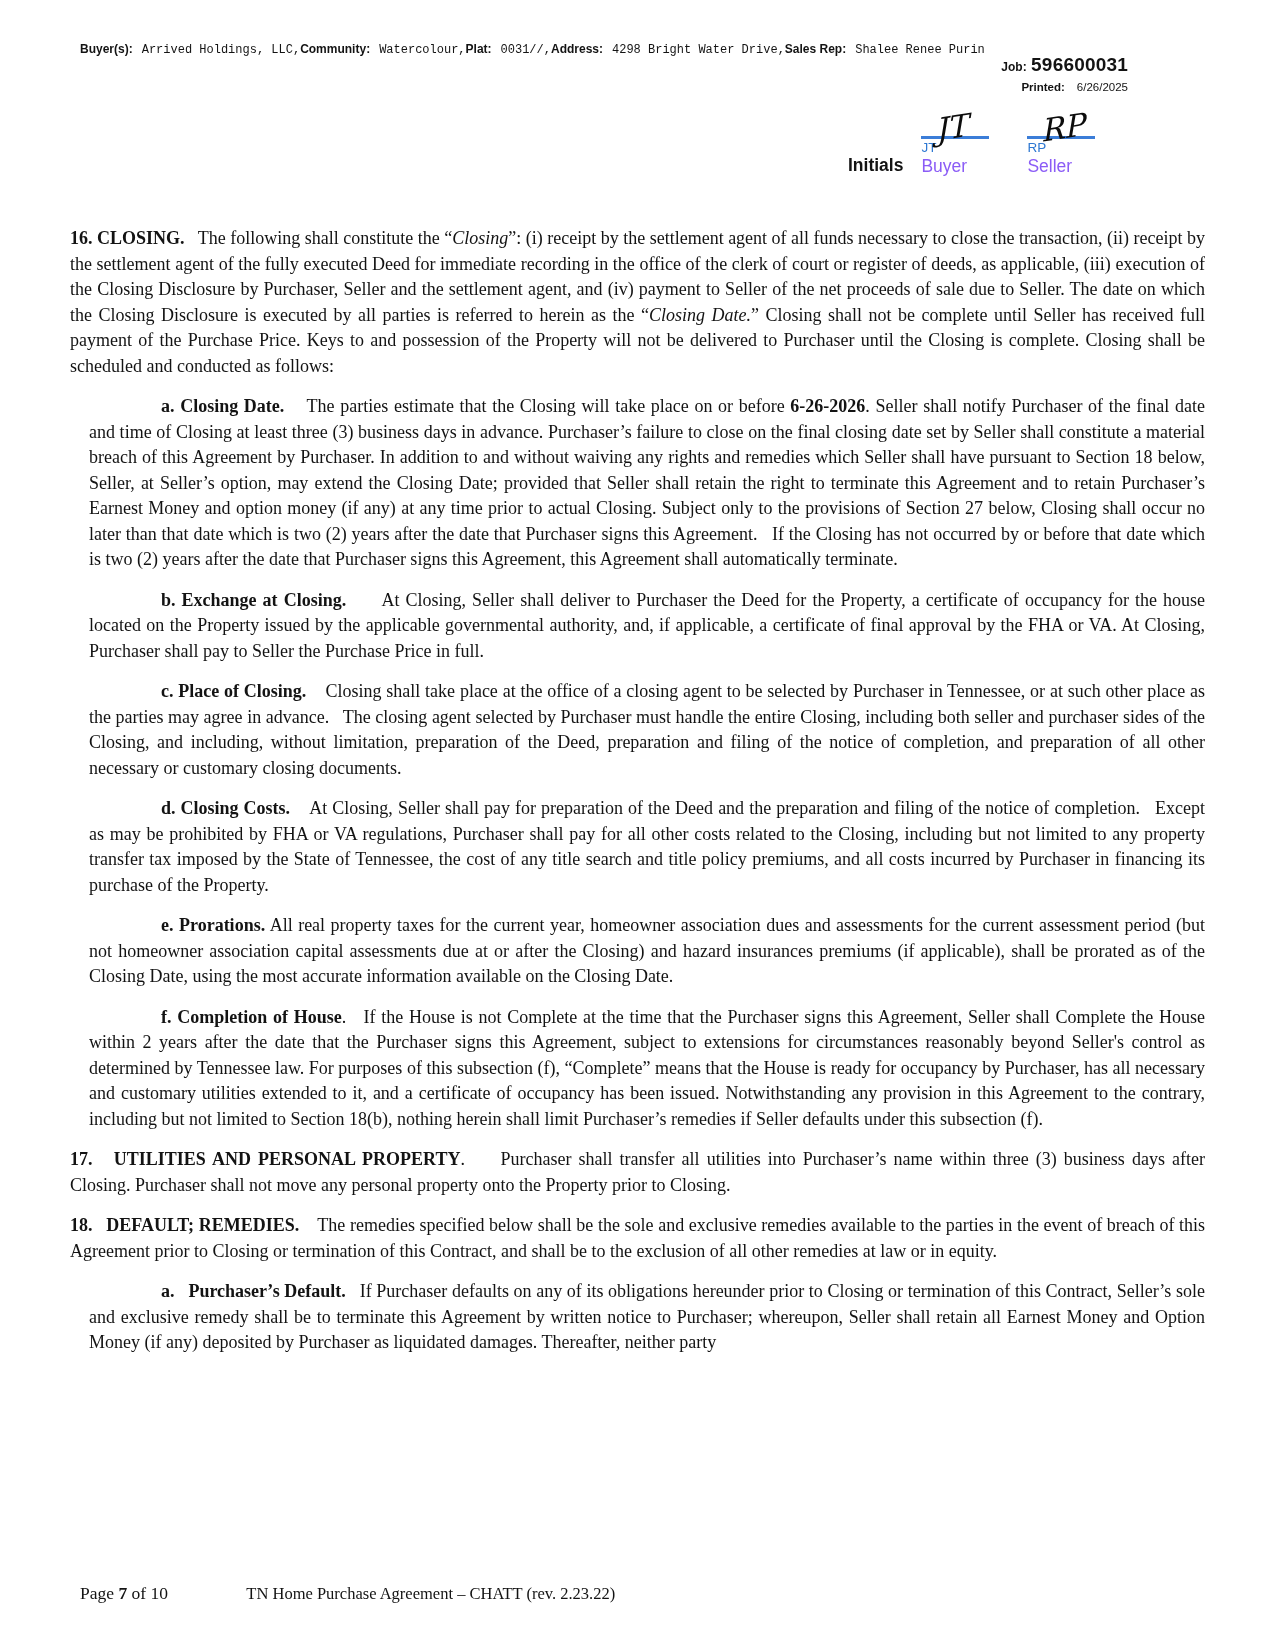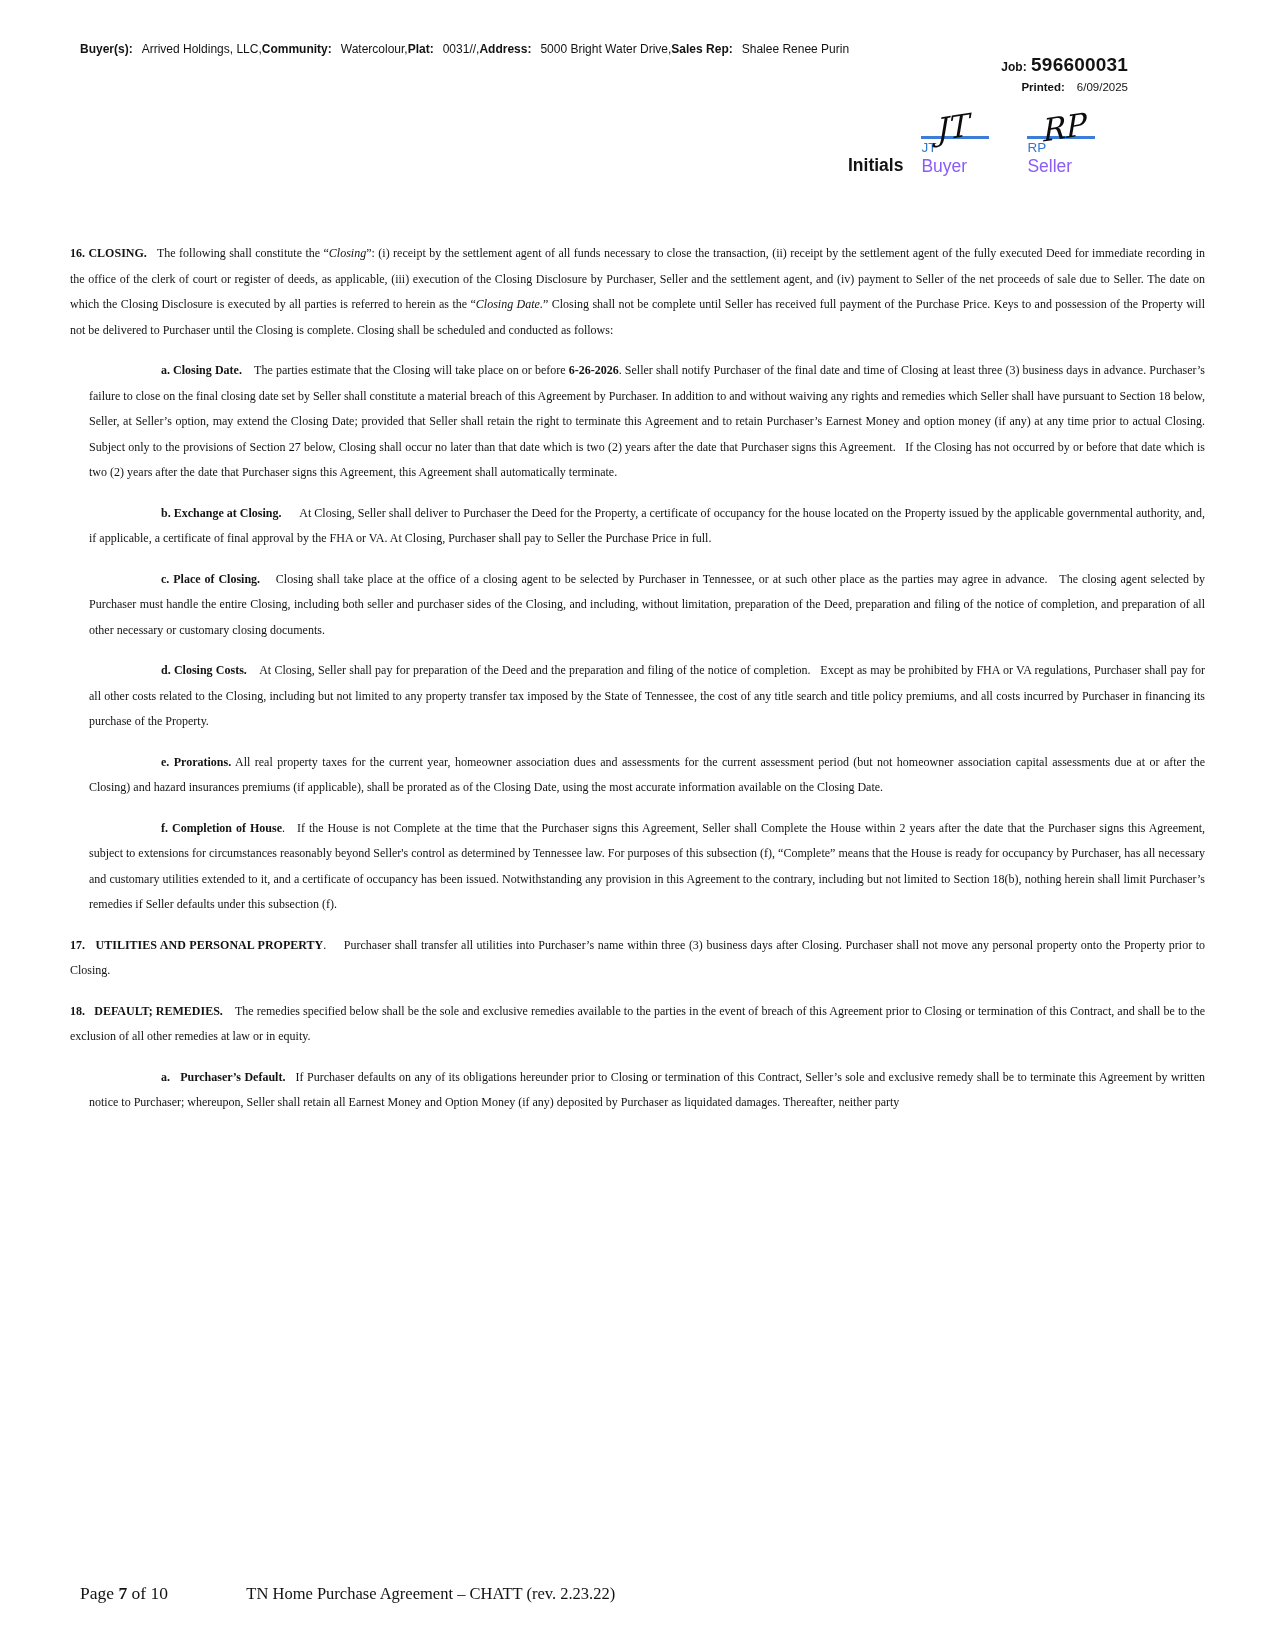--- a/index.html
+++ b/index.html
@@ -13,21 +13,21 @@
   }
 
   
   .hdr {
     position: absolute; top: 42px; left: 80px; width: 830px;
     font-family: "Liberation Sans", sans-serif;
     font-size: 12px; line-height: 15px;
     white-space: nowrap;
   }
   .hdr .lab { font-weight: bold; padding-right: 9px; }
-  .hdr .val { padding-right: 0; }
+  .hdr .val { padding-right: 0; font-family: Liberation Mono, monospace; }
 
   .jobblock {
     position: absolute; top: 55px; right: 147px;
     text-align: right;
     font-family: "Liberation Sans", sans-serif;
   }
   .jobline { line-height: 20px; }
   .job-label { font-weight: bold; font-size: 12px; }
   .job-number { font-weight: bold; font-size: 19px; letter-spacing: 0.2px; }
   .printedline { line-height: 16px; margin-top: 1px; }
@@ -62,52 +62,52 @@
   .sig-tag {
     color: var(--sig-tag-blue, #2e78d2);
     font-size: 13.5px; line-height: 15px; margin-top: 1px;
   }
   .sig-role {
     font-size: 17.5px; line-height: 22px; color: #8b5cf6; margin-top: 0px;
   }
 
   
   .main {
-    position: absolute; top: 241px; left: 70px; width: 1135px;
-    font-size: 12px; line-height: 25.5px;
+    position: absolute; top: 226px; left: 70px; width: 1135px;
+    font-size: 18px; line-height: 25.5px;
     text-align: justify;
   }
   .main p { margin: 0 0 15px 0; }
   .main p.indent { text-indent: 72px; margin-left: 19px; }
   .b { font-weight: bold; }
   .i { font-style: italic; }
 
   
   .footer {
     position: absolute; top: 1582px; left: 80px;
     font-size: 17.5px; line-height: 22px;
     white-space: nowrap;
   }
   .footer .page-label { display: inline-block; text-align: center; }
   .footer .doc-title { display: inline-block; margin-left: 74px; font-size: 16.5px; }
 </style>
 </head>
 <body>
 
 <div class="hdr">
-  <span class="lab">Buyer(s):</span><span class="val">Arrived Holdings, LLC,</span><span class="lab">Community:</span><span class="val">Watercolour,</span><span class="lab">Plat:</span><span class="val">0031//,</span><span class="lab">Address:</span><span class="val">5000 Bright Water Drive,</span><span class="lab">Sales Rep:</span><span class="val">Shalee Renee Purin</span>
+  <span class="lab">Buyer(s):</span><span class="val">Arrived Holdings, LLC,</span><span class="lab">Community:</span><span class="val">Watercolour,</span><span class="lab">Plat:</span><span class="val">0031//,</span><span class="lab">Address:</span><span class="val">4298 Bright Water Drive,</span><span class="lab">Sales Rep:</span><span class="val">Shalee Renee Purin</span>
 </div>
 
 <div class="jobblock">
   <div class="jobline">
     <span class="job-label">Job:</span>
     <span class="job-number">596600031</span>
   </div>
   <div class="printedline">
-    <span class="printed-label">Printed:</span><span class="printed-date">6/09/2025</span>
+    <span class="printed-label">Printed:</span><span class="printed-date">6/26/2025</span>
   </div>
 </div>
 
 <div class="sigrow">
   <div class="initials-label">Initials</div>
 
   <div class="sigcol">
     <div class="sig-script">
         <span>JT</span>
       </div>

